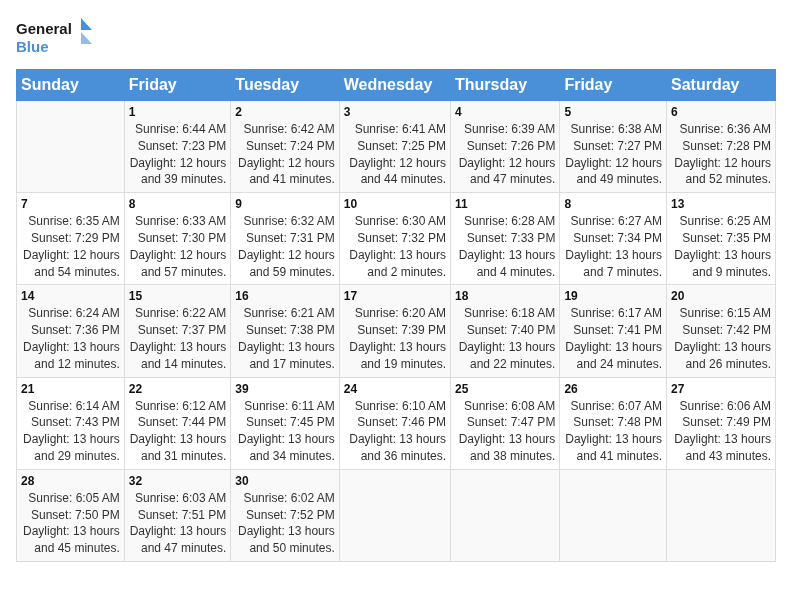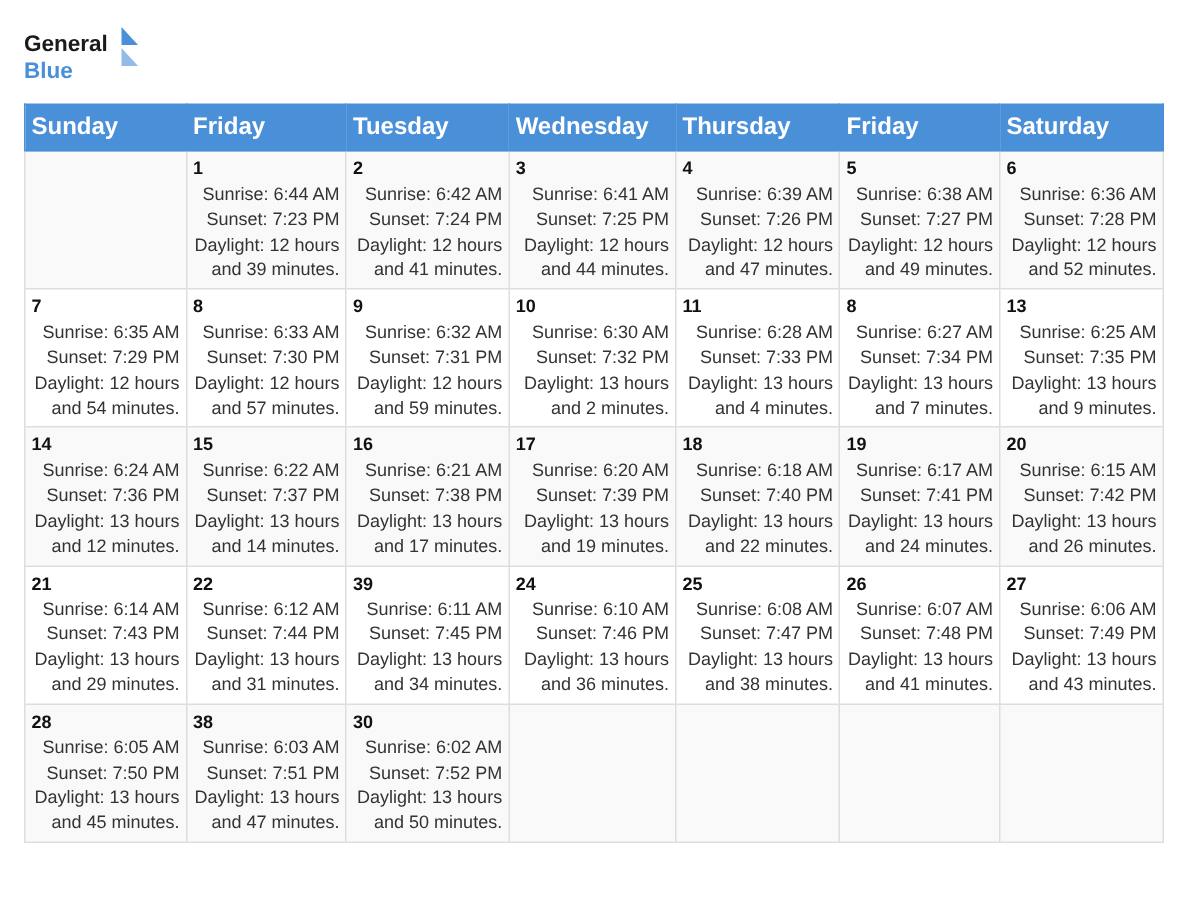--- a/index.html
+++ b/index.html
@@ -226,21 +226,21 @@
           <div class="day-number">27</div>
           <div class="day-info">Sunrise: 6:06 AM<br>Sunset: 7:49 PM<br>Daylight: 13 hours and 43 minutes.</div>
         </td>
       </tr>
       <tr>
         <td>
           <div class="day-number">28</div>
           <div class="day-info">Sunrise: 6:05 AM<br>Sunset: 7:50 PM<br>Daylight: 13 hours and 45 minutes.</div>
         </td>
         <td>
-          <div class="day-number">38</div>
+          <div class="day-number">32</div>
           <div class="day-info">Sunrise: 6:03 AM<br>Sunset: 7:51 PM<br>Daylight: 13 hours and 47 minutes.</div>
         </td>
         <td>
           <div class="day-number">30</div>
           <div class="day-info">Sunrise: 6:02 AM<br>Sunset: 7:52 PM<br>Daylight: 13 hours and 50 minutes.</div>
         </td>
         <td></td>
         <td></td>
         <td></td>
         <td></td>

